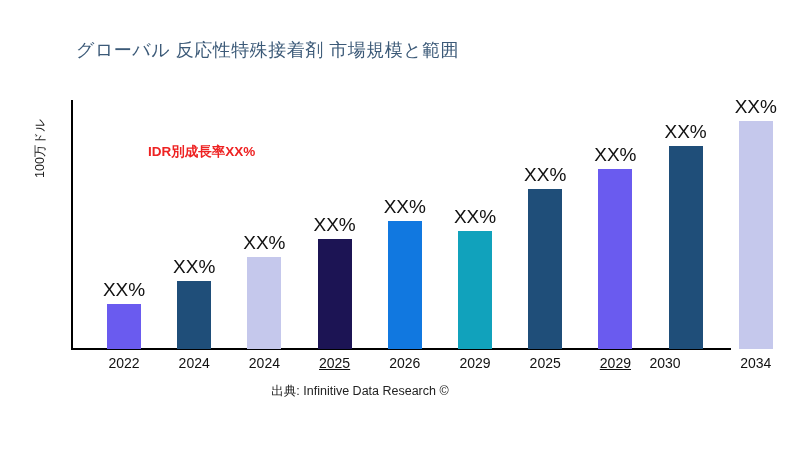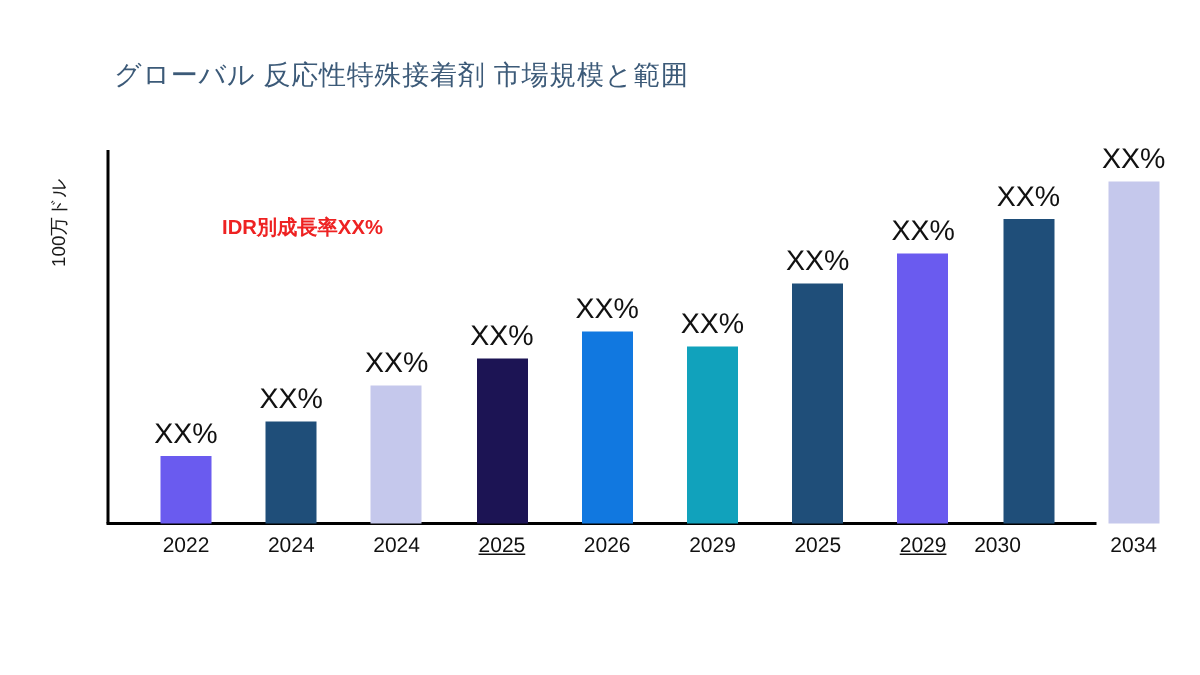--- a/index.html
+++ b/index.html
@@ -192,13 +192,14 @@
       <div class="x-tick" style="left: 234.4px; text-align: center;">2024</div>
       <div class="x-tick" style="left: 304.6px; text-decoration: underline;">2025</div>
       <div class="x-tick" style="left: 374.8px;">2026</div>
       <div class="x-tick" style="left: 445px;">2029</div>
       <div class="x-tick" style="left: 515.2px;">2025</div>
       <div class="x-tick" style="left: 585.4px; text-decoration: underline;">2029</div>
       <div class="x-tick" style="left: 635px;">2030</div>
       <div class="x-tick" style="left: 725.8px;">2034</div>
     </div>
 
+  <div class="chart-source">出典: Infinitive Data Research ©</div>
 </div>
 
 </body></html>

